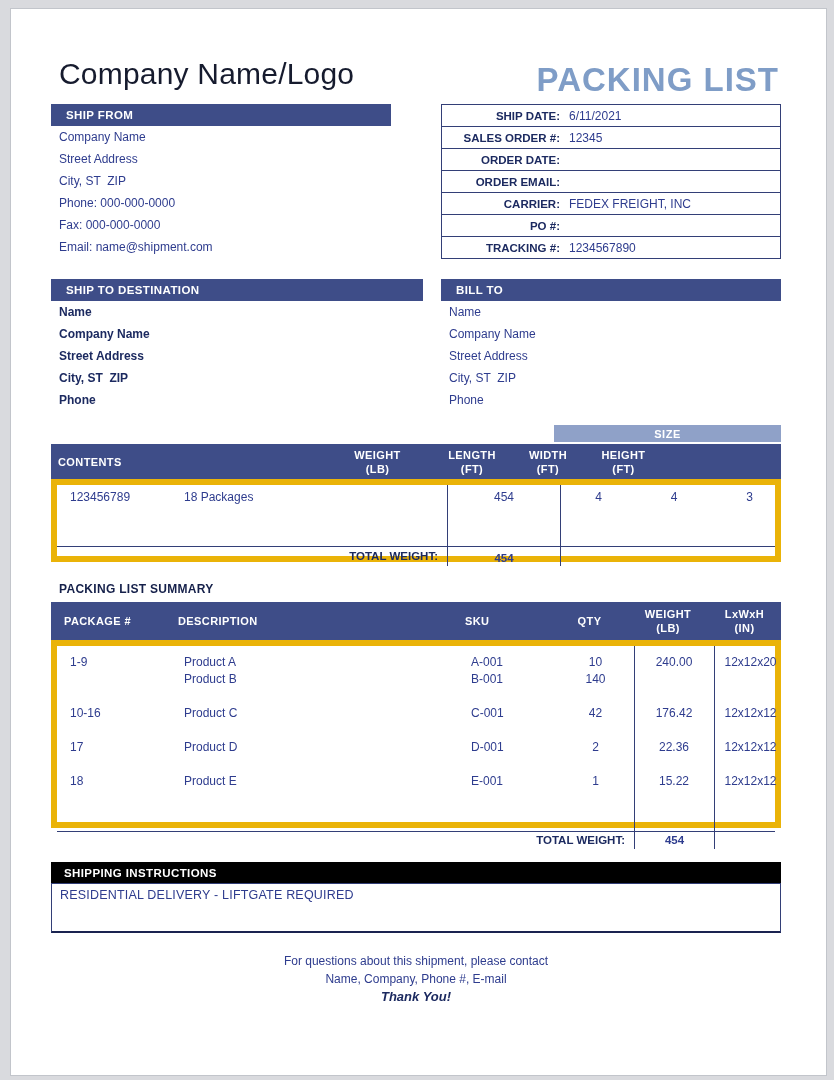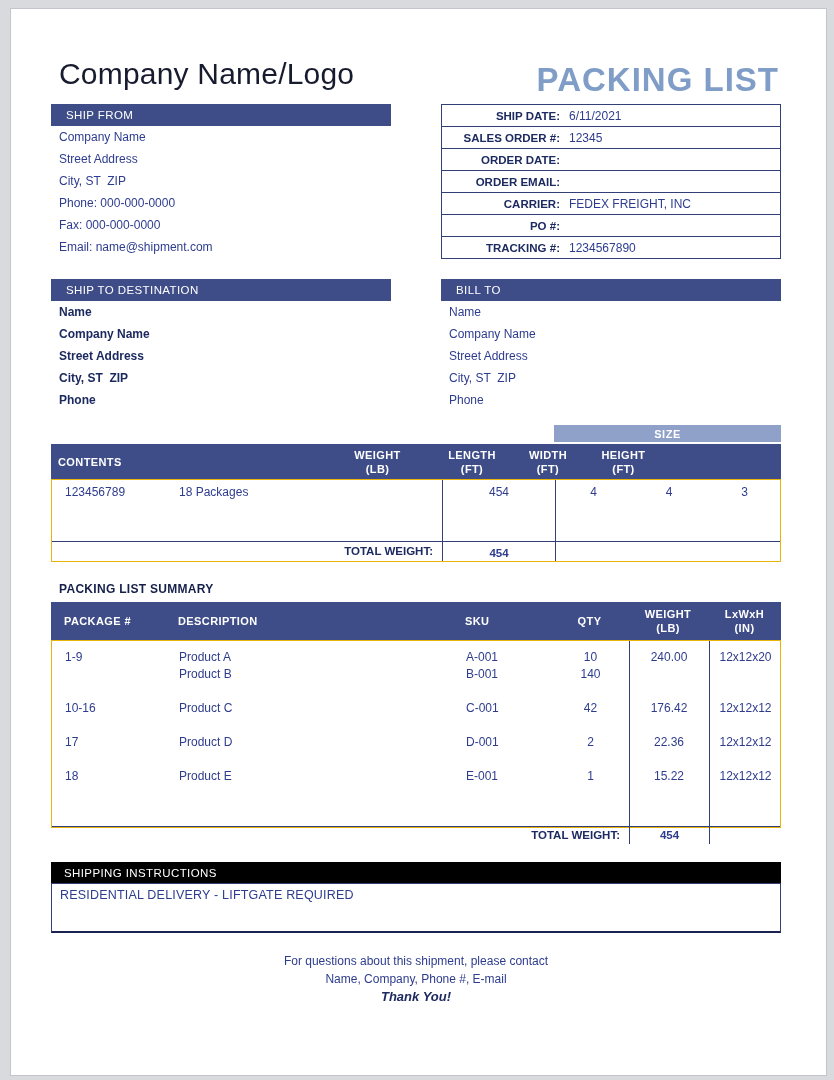--- a/index.html
+++ b/index.html
@@ -9,21 +9,21 @@
   .page{position:absolute;left:10px;top:8px;width:817px;height:1068px;
         background:#ffffff;border:1px solid #c2c5cb;}
 
   
   .logo{position:absolute;left:48px;top:48px;font-size:30px;color:#161b2e;letter-spacing:.2px;}
   .doc-title{position:absolute;right:47px;top:52px;font-size:33px;font-weight:bold;
              color:#7f9dc7;letter-spacing:1px;}
 
   
   .bar{position:absolute;height:22px;background:#3e4d88;color:#ffffff;
-       font-size:11.5px;font-weight:normal;letter-spacing:.4px;
+       font-size:11.5px;font-weight:bold;letter-spacing:.4px;
        display:flex;align-items:center;padding-left:15px;}
   .bar-black{background:#000000;}
 
   
   .addr{position:absolute;width:340px;font-size:12px;color:#2e3c8e;}
   .addr div{height:22px;line-height:22px;white-space:pre-wrap;padding-left:8px;}
   .addr.bold div{font-weight:bold;color:#1c2a60;}
 
   
   .info-table{position:absolute;left:430px;top:95px;width:340px;height:155px;
@@ -37,21 +37,21 @@
   
   .pre{white-space:pre-line;}
   .thead{position:absolute;left:40px;width:730px;background:#3e4d88;color:#ffffff;
          display:flex;font-size:11px;font-weight:bold;letter-spacing:.4px;}
   .thead .c{display:flex;align-items:center;}
   .thead .c.ctr{justify-content:center;line-height:14px;}
   .size-bar{position:absolute;left:543px;top:416px;width:227px;height:17px;background:#8fa1c8;
             color:#ffffff;font-size:11px;font-weight:bold;letter-spacing:.5px;
             display:flex;align-items:center;justify-content:center;}
 
-  .frame{position:absolute;left:40px;width:730px;border:1px solid #eab308;}
+  .frame{position:absolute;left:40px;width:730px;border:6px solid #eab308;}
   .navy{color:#2e3c8e;}
 
   
   .p-body{position:relative;height:62px;display:flex;font-size:12px;color:#2e3c8e;border-bottom:1px solid #333f77;}
   .p-body .c,.p-total .c{padding-top:5px;}
   .cell-bl{border-left:1px solid #333f77;}
   .p-total{height:19px;display:flex;font-size:11.5px;align-items:stretch;}
   .p-total .lbl{flex:0 0 390px;text-align:right;padding:3px 9px 0 0;font-weight:bold;color:#1c2a60;}
   .w120{flex:0 0 120px;} .w270{flex:0 0 270px;} .w113{flex:0 0 113px;} .w110{flex:0 0 110px;}
   .w76{flex:0 0 76px;} .w75{flex:0 0 75px;} .w77{flex:0 0 77px;} .w80{flex:0 0 80px;} .w73{flex:0 0 73px;}
@@ -124,21 +124,21 @@
       <div class="info-row">
         <div class="info-label">PO #:</div>
         <div class="info-value"></div>
       </div>
       <div class="info-row">
         <div class="info-label">TRACKING #:</div>
         <div class="info-value">1234567890</div>
       </div>
     </div>
 
-    <div class="bar" style="left:40px;top:270px;width:340px;">
+    <div class="bar" style="left:40px;top:270px;width:372px;">
       <span>SHIP TO DESTINATION</span>
     </div>
     <div class="addr bold" style="left:40px;top:292px;">
       <div>Name</div>
       <div>Company Name</div>
       <div>Street Address</div>
       <div>City, ST  ZIP</div>
       <div>Phone</div>
     </div>
 

